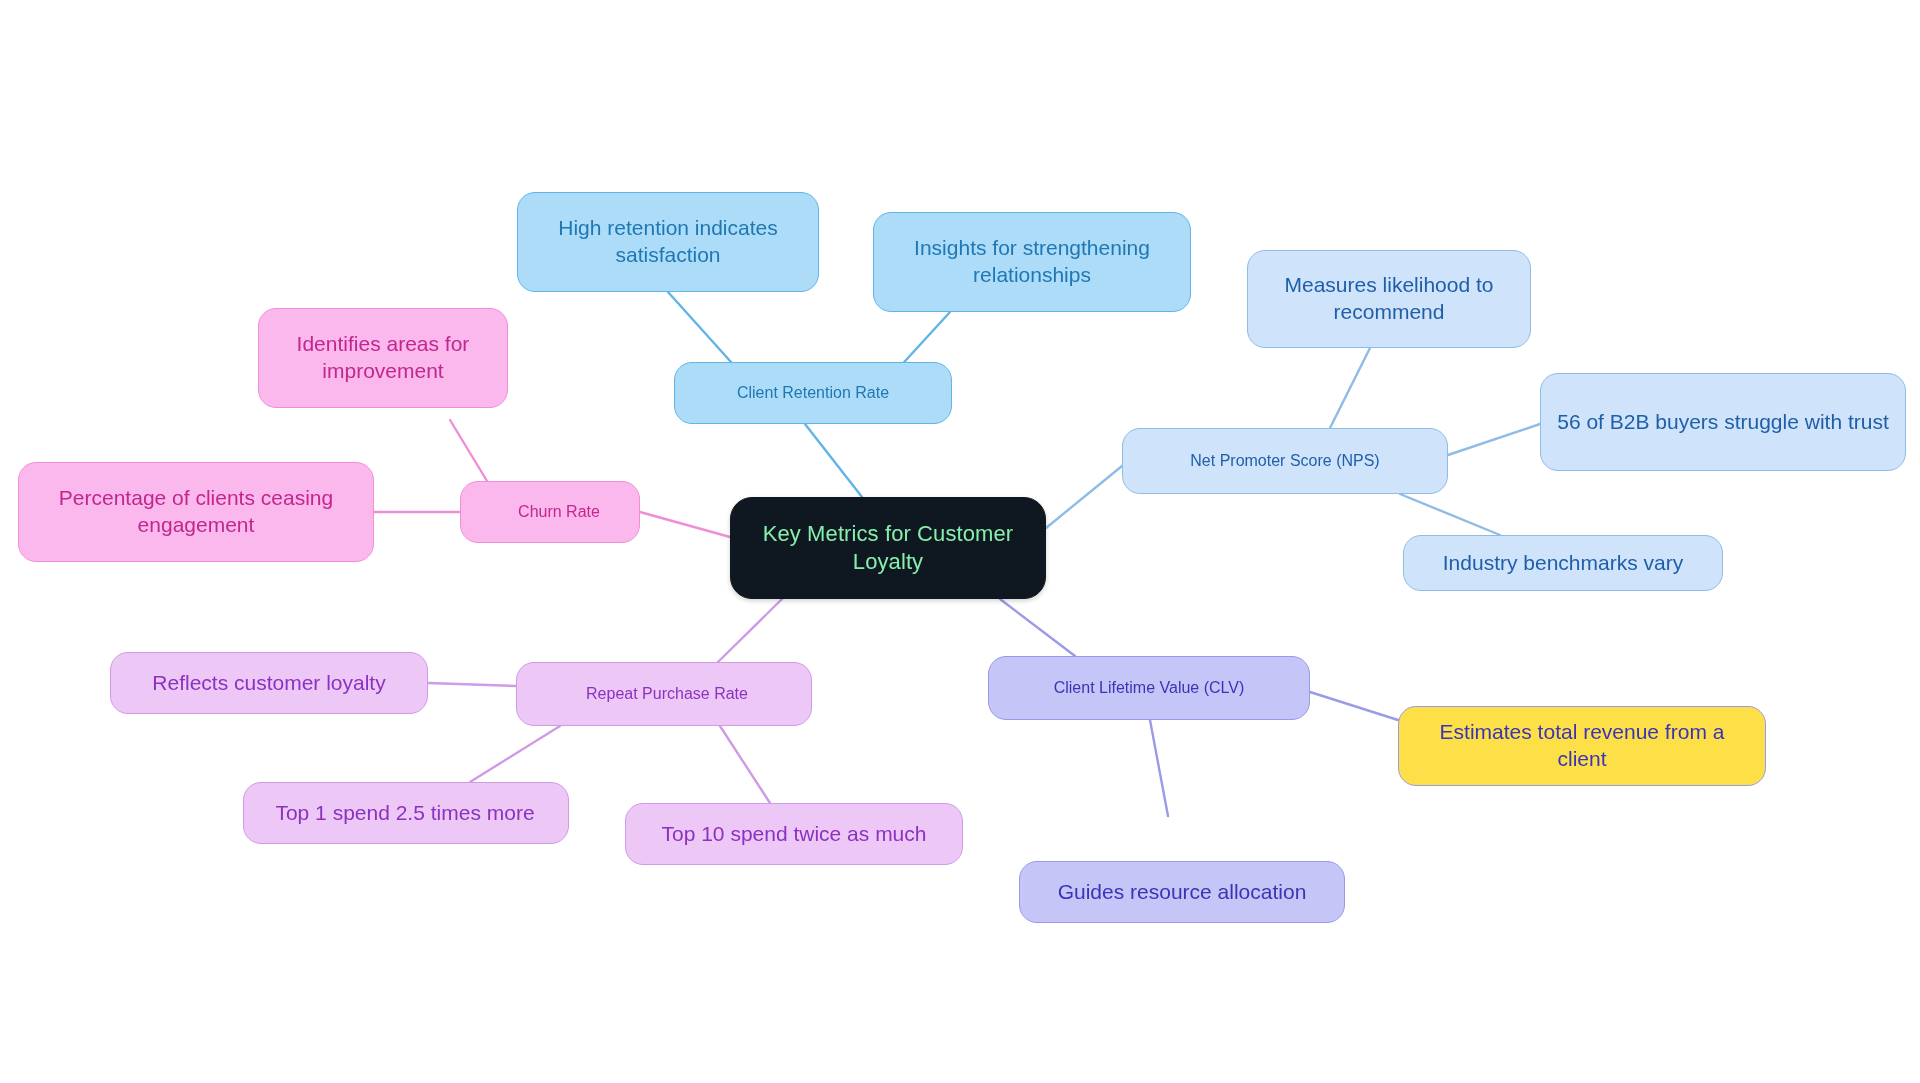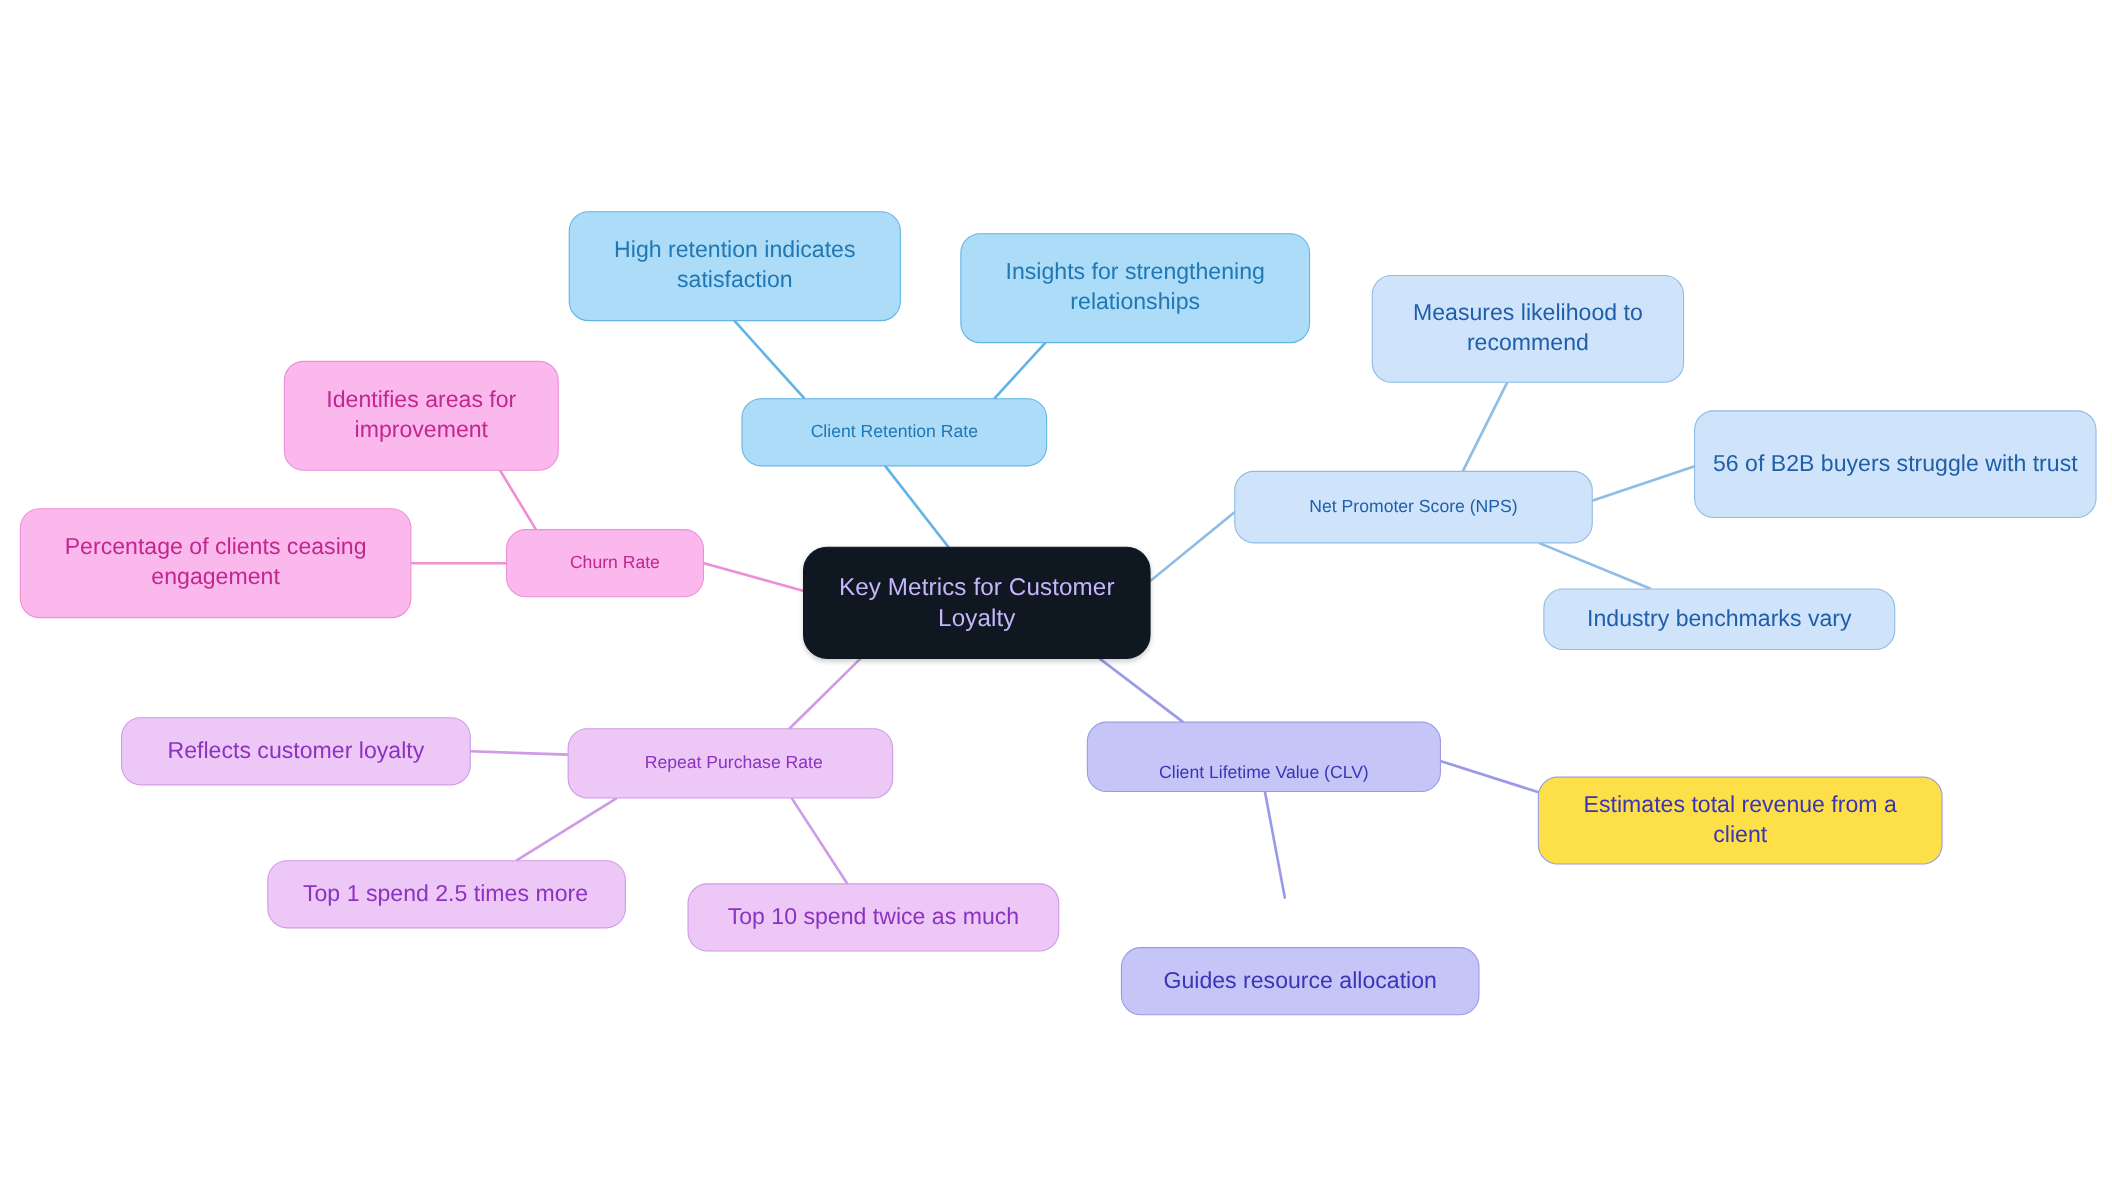--- a/index.html
+++ b/index.html
@@ -71,32 +71,32 @@
       <line x1="1400" y1="494" x2="1500" y2="535" stroke="#8fbce4" stroke-width="2.4" stroke-linecap="round"></line>
       <line x1="1000" y1="599" x2="1075" y2="656" stroke="#9a9ae8" stroke-width="2.4" stroke-linecap="round"></line>
       <line x1="1310" y1="692" x2="1398" y2="720" stroke="#9a9ae8" stroke-width="2.4" stroke-linecap="round"></line>
       <line x1="1150" y1="720" x2="1168" y2="816" stroke="#9a9ae8" stroke-width="2.4" stroke-linecap="round"></line>
       <line x1="782" y1="599" x2="718" y2="662" stroke="#cf9ae6" stroke-width="2.4" stroke-linecap="round"></line>
       <line x1="516" y1="686" x2="428" y2="683" stroke="#cf9ae6" stroke-width="2.4" stroke-linecap="round"></line>
       <line x1="560" y1="726" x2="470" y2="782" stroke="#cf9ae6" stroke-width="2.4" stroke-linecap="round"></line>
       <line x1="720" y1="726" x2="770" y2="803" stroke="#cf9ae6" stroke-width="2.4" stroke-linecap="round"></line>
     </svg>
   <div id="node-layer">
-      <div class="node root" style="left: 730px; top: 497px; width: 316px; height: 102px; background: rgb(15, 23, 32); border-color: rgb(15, 23, 32); color: #c4b5fd;"><span>Key Metrics for Customer Loyalty</span></div>
+      <div class="node root" style="left: 730px; top: 497px; width: 316px; height: 102px; background: rgb(15, 23, 32); border-color: rgb(15, 23, 32); color: #86efac;"><span>Key Metrics for Customer Loyalty</span></div>
       <div class="node branch" style="left: 674px; top: 362px; width: 278px; height: 62px; background: rgb(173, 220, 248); border-color: rgb(98, 180, 230); color: rgb(31, 119, 180);"><span>Client Retention Rate</span></div>
       <div class="node leaf" style="left: 517px; top: 192px; width: 302px; height: 100px; background: rgb(173, 220, 248); border-color: rgb(98, 180, 230); color: rgb(31, 119, 180);"><span>High retention indicates satisfaction</span></div>
       <div class="node leaf" style="left: 873px; top: 212px; width: 318px; height: 100px; background: rgb(173, 220, 248); border-color: rgb(98, 180, 230); color: rgb(31, 119, 180);"><span>Insights for strengthening relationships</span></div>
       <div class="node branch" style="left: 460px; top: 481px; width: 180px; height: 62px; background: rgb(251, 184, 236); border-color: rgb(240, 143, 216); color: rgb(194, 38, 143); padding-left: 32px;"><span>Churn Rate</span></div>
-      <div class="node leaf" style="left: 258px; top: 328px; width: 250px; height: 100px; background: rgb(251, 184, 236); border-color: rgb(240, 143, 216); color: rgb(194, 38, 143);"><span>Identifies areas for improvement</span></div>
+      <div class="node leaf" style="left: 258px; top: 308px; width: 250px; height: 100px; background: rgb(251, 184, 236); border-color: rgb(240, 143, 216); color: rgb(194, 38, 143);"><span>Identifies areas for improvement</span></div>
       <div class="node leaf" style="left: 18px; top: 462px; width: 356px; height: 100px; background: rgb(251, 184, 236); border-color: rgb(240, 143, 216); color: rgb(194, 38, 143);"><span>Percentage of clients ceasing engagement</span></div>
       <div class="node branch" style="left: 1122px; top: 428px; width: 326px; height: 66px; background: rgb(207, 227, 251); border-color: rgb(143, 188, 228); color: rgb(31, 95, 169);"><span>Net Promoter Score (NPS)</span></div>
       <div class="node leaf" style="left: 1247px; top: 250px; width: 284px; height: 98px; background: rgb(207, 227, 251); border-color: rgb(143, 188, 228); color: rgb(31, 95, 169);"><span>Measures likelihood to recommend</span></div>
       <div class="node leaf" style="left: 1540px; top: 373px; width: 366px; height: 98px; background: rgb(207, 227, 251); border-color: rgb(143, 188, 228); color: rgb(31, 95, 169);"><span>56 of B2B buyers struggle with trust</span></div>
       <div class="node leaf" style="left: 1403px; top: 535px; width: 320px; height: 56px; background: rgb(207, 227, 251); border-color: rgb(143, 188, 228); color: rgb(31, 95, 169);"><span>Industry benchmarks vary</span></div>
-      <div class="node branch" style="left: 988px; top: 656px; width: 322px; height: 64px; background: rgb(197, 197, 248); border-color: rgb(154, 154, 232); color: rgb(59, 53, 181); align-items: flex-end;"><span>Client Lifetime Value (CLV)</span></div>
+      <div class="node branch" style="left: 988px; top: 656px; width: 322px; height: 64px; background: rgb(197, 197, 248); border-color: rgb(154, 154, 232); color: rgb(59, 53, 181);"><span>Client Lifetime Value (CLV)</span></div>
       <div class="node leaf" style="left: 1398px; top: 706px; width: 368px; height: 80px; background: #fde047; border-color: rgb(154, 154, 232); color: rgb(59, 53, 181);"><span>Estimates total revenue from a client</span></div>
       <div class="node leaf" style="left: 1019px; top: 816px; width: 326px; height: 62px; background: rgb(197, 197, 248); border-color: rgb(154, 154, 232); color: rgb(59, 53, 181); margin-top: 45px;"><span>Guides resource allocation</span></div>
       <div class="node branch" style="left: 516px; top: 662px; width: 296px; height: 64px; background: rgb(237, 200, 247); border-color: rgb(207, 154, 230); color: rgb(139, 50, 192); padding-left: 20px;"><span>Repeat Purchase Rate</span></div>
       <div class="node leaf" style="left: 110px; top: 652px; width: 318px; height: 62px; background: rgb(237, 200, 247); border-color: rgb(207, 154, 230); color: rgb(139, 50, 192);"><span>Reflects customer loyalty</span></div>
       <div class="node leaf" style="left: 243px; top: 782px; width: 326px; height: 62px; background: rgb(237, 200, 247); border-color: rgb(207, 154, 230); color: rgb(139, 50, 192); padding-left: 12px;"><span>Top 1 spend 2.5 times more</span></div>
       <div class="node leaf" style="left: 625px; top: 803px; width: 338px; height: 62px; background: rgb(237, 200, 247); border-color: rgb(207, 154, 230); color: rgb(139, 50, 192);"><span>Top 10 spend twice as much</span></div>
     </div>
 </div>
 
 </body></html>

